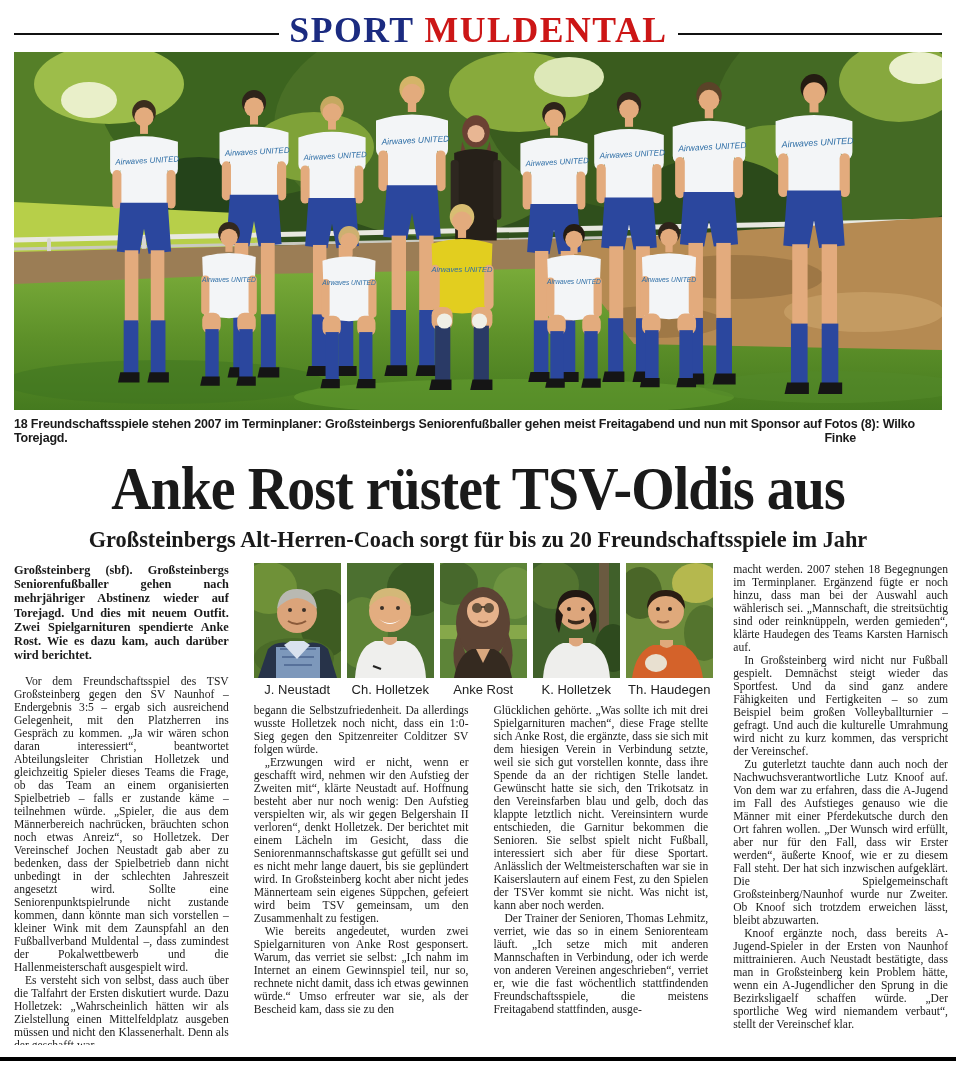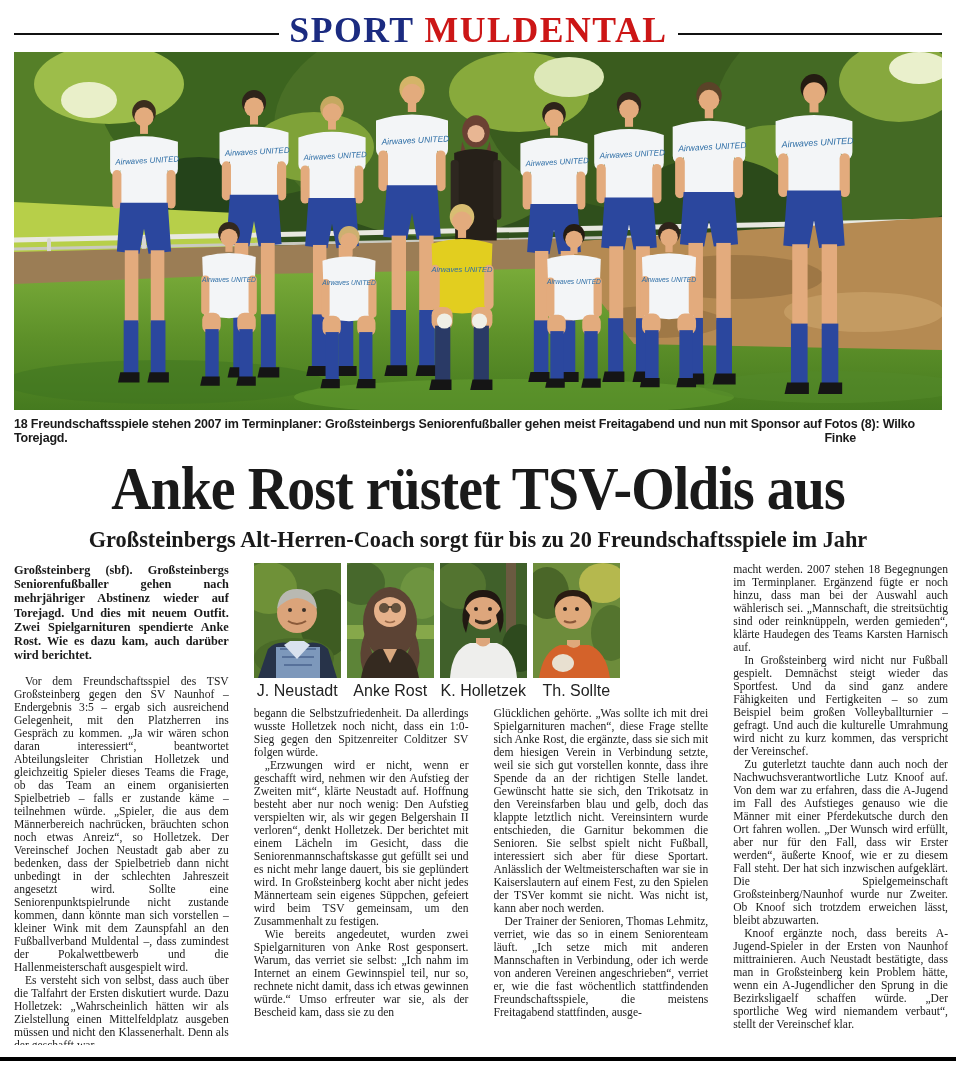--- a/index.html
+++ b/index.html
@@ -59,21 +59,21 @@
     margin:0;font-size:11.6px;line-height:13px;text-align:justify;
   }
   .colcell p.lead{font-size:12.3px;font-weight:bold;line-height:14.2px;margin-bottom:13px;}
   .colcell p.indent{text-indent:11px;}
   
   .portraits{display:flex;gap:6px;margin-bottom:7px;}
   .portrait{width:87px;}
   .portrait svg{display:block;width:87px;height:115px;}
   .portrait .pname{
     margin-top:4px;text-align:center;
-    font-family:"Liberation Sans", sans-serif;font-size:16px;color:#222;
+    font-family:"Liberation Sans", sans-serif;font-size:13px;color:#222;
     white-space:nowrap;
   }
   
   .bottom-rule{
     position:absolute;left:0;bottom:6px;width:956px;height:4px;background:#000;
   }
 </style>
 </head>
 <body>
 
@@ -240,20 +240,36 @@
           <path d="M30,82 L43,96 L56,82 L50,78 L36,78 Z" fill="#d9e2ee"></path>
           <circle cx="43" cy="50" r="20" fill="#dba47a"></circle>
           <path d="M23,46 Q25,26 43,26 Q61,26 63,46 Q55,36 43,35 Q31,36 23,46 Z" fill="#b9b9b2"></path>
           <path d="M34,58 Q43,64 52,58" stroke="#8a5a3a" stroke-width="2" fill="none"></path>
           <circle cx="36" cy="47" r="2" fill="#3a3028"></circle>
             <circle cx="50" cy="47" r="2" fill="#3a3028"></circle>
         </svg>
         <div class="pname">J. Neustadt</div>
       </div>
 
+      <div class="portrait">
+        <svg viewBox="0 0 87 115">
+          <rect width="87" height="115" fill="#4c7030"></rect>
+          <ellipse cx="70" cy="25" rx="30" ry="28" fill="#3a5a24"></ellipse>
+          <ellipse cx="15" cy="70" rx="26" ry="36" fill="#5f8436"></ellipse>
+          <path d="M8,115 Q10,84 28,78 L59,78 Q77,84 79,115 Z" fill="#efefed"></path>
+          <path d="M36,78 Q43,86 50,78 L50,74 L36,74 Z" fill="#dba47a"></path>
+          <circle cx="43" cy="48" r="21" fill="#e3ad80"></circle>
+          <path d="M22,44 Q24,25 43,25 Q62,25 64,44 Q54,33 43,33 Q32,33 22,44 Z" fill="#d3b878"></path>
+          <path d="M32,56 Q43,66 54,56 Q49,60 43,60 Q37,60 32,56 Z" fill="#fff"></path>
+          <circle cx="35" cy="45" r="2" fill="#3a3028"></circle>
+            <circle cx="51" cy="45" r="2" fill="#3a3028"></circle>
+          <path d="M26,103 l8,3" stroke="#222" stroke-width="2"></path>
+        </svg>
+        <div class="pname">Ch. Holletzek</div>
+      </div>
 
       <div class="portrait">
         <svg viewBox="0 0 87 115">
           <rect width="87" height="115" fill="#5d8438"></rect>
           <rect x="0" y="62" width="87" height="14" fill="#86a84a"></rect>
           <ellipse cx="14" cy="20" rx="24" ry="22" fill="#47682c"></ellipse>
           <ellipse cx="75" cy="30" rx="22" ry="26" fill="#6e9440"></ellipse>
           <ellipse cx="43" cy="60" rx="27" ry="36" fill="#5c4334"></ellipse>
           <path d="M18,70 Q10,90 16,108 L26,92 Z" fill="#5c4334"></path>
           <path d="M68,70 Q76,90 70,108 L60,92 Z" fill="#5c4334"></path>
@@ -296,21 +312,21 @@
           <ellipse cx="78" cy="70" rx="20" ry="28" fill="#54742e"></ellipse>
           <path d="M6,115 Q10,88 27,82 L56,82 Q73,88 77,115 Z" fill="#d4622a"></path>
           <ellipse cx="30" cy="100" rx="11" ry="9" fill="#e8e0d0"></ellipse>
           <path d="M34,82 Q41,88 47,82 L47,77 L34,77 Z" fill="#dfa97b"></path>
           <circle cx="40" cy="48" r="18" fill="#dfa97b"></circle>
           <path d="M21,46 Q21,27 40,27 Q59,27 59,46 Q52,33 40,33 Q27,33 21,46 Z" fill="#2a1d12"></path>
           <circle cx="32" cy="46" r="2" fill="#2a2018"></circle>
             <circle cx="44" cy="46" r="2" fill="#2a2018"></circle>
           <path d="M31,58 Q37,61 43,58" stroke="#8a5638" stroke-width="2" fill="none"></path>
         </svg>
-        <div class="pname">Th. Sollte</div>
+        <div class="pname">Th. Haudegen</div>
       </div>
 
     </div>
   </div>
 
   <div class="colcell cell-c2">
       <p>begann die Selbstzufriedenheit. Da allerdings wusste Holletzek noch nicht, dass ein 1:0-Sieg gegen den Spitzenreiter Colditzer SV folgen würde.</p>
       <p class="indent">„Erzwungen wird er nicht, wenn er geschafft wird, nehmen wir den Aufstieg der Zweiten mit“, klärte Neustadt auf. Hoffnung besteht aber nur noch wenig: Den Aufstieg verspielten wir, als wir gegen Belgershain II verloren“, denkt Holletzek. Der berichtet mit einem Lächeln im Gesicht, dass die Seniorenmannschaftskasse gut gefüllt sei und es nicht mehr lange dauert, bis sie geplündert wird. In Großsteinberg kocht aber nicht jedes Männerteam sein eigenes Süppchen, gefeiert wird beim TSV gemeinsam, um den Zusammenhalt zu festigen.</p>
       <p class="indent">Wie bereits angedeutet, wurden zwei Spielgarnituren von Anke Rost gesponsert. Warum, das verriet sie selbst: „Ich nahm im Internet an einem Gewinnspiel teil, nur so, rechnete nicht damit, dass ich etwas gewinnen würde.“ Umso erfreuter war sie, als der Bescheid kam, dass sie zu den</p>
     </div>

